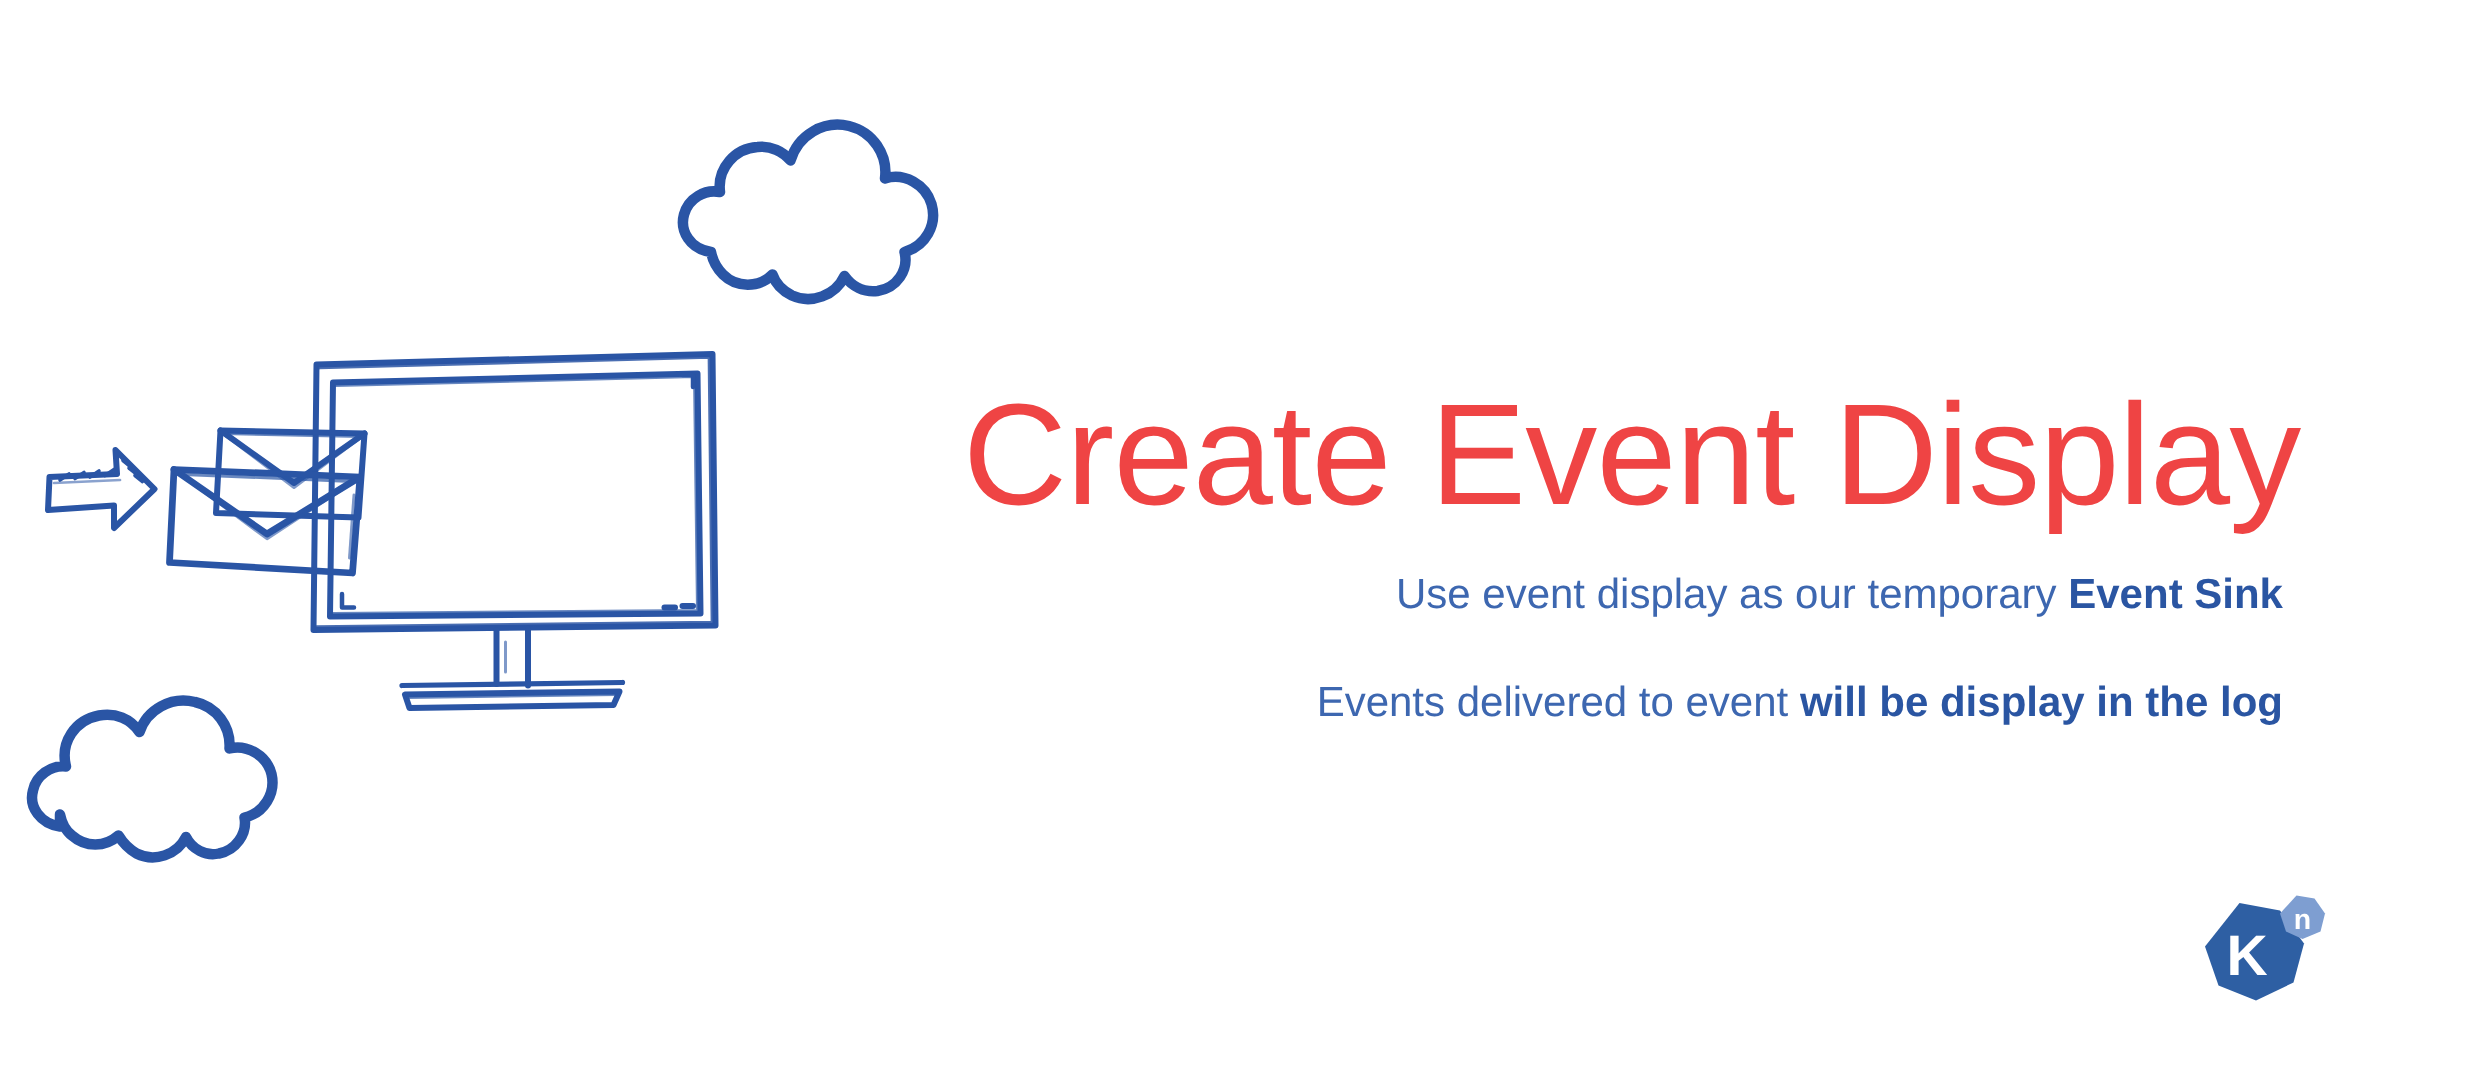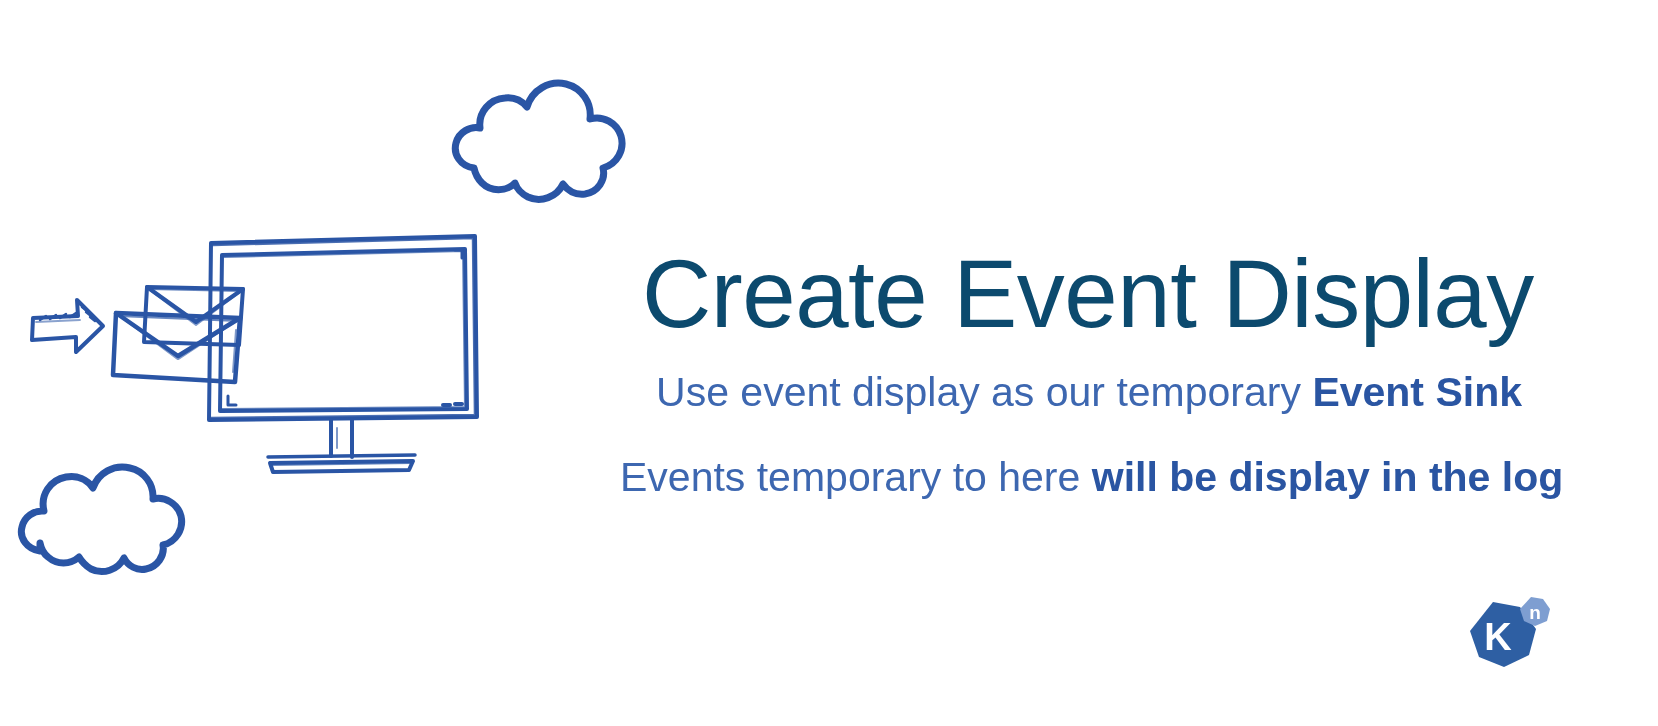--- a/index.html
+++ b/index.html
@@ -40,28 +40,28 @@
     position: absolute;
     left: 620px;
     top: 236px;
     width: 940px;
   }
   .title {
     font-family: "Liberation Sans", sans-serif;
     font-size: 96px;
     line-height: 1.08;
     font-weight: 400;
-    color: #0c4a6e;
+    color: #ef4444;
     letter-spacing: -0.5px;
     white-space: nowrap;
-    margin: 6px 0 26px 22px;
+    margin: 16px 0 26px 22px;
   }
   .subtitle-line {
     font-family: "Liberation Sans", sans-serif;
-    font-size: 41px;
+    font-size: 28px;
     line-height: 1.0;
     font-weight: 400;
     color: #3d67b0;
     white-space: nowrap;
     text-align: right;
     margin: 0;
     padding-right: 38px;
   }
   .subtitle-line.first { margin-bottom: 44px; }
   .subtitle-line strong {
@@ -184,21 +184,21 @@
 
   <div class="text-block">
 
     <h1 class="title">Create Event Display</h1>
 
     <p class="subtitle-line first">
       <span>Use event display as our temporary </span><strong>Event Sink</strong>
     </p>
 
     <p class="subtitle-line">
-      <span>Events temporary to here </span><strong>will be display in the log</strong>
+      <span>Events delivered to event </span><strong>will be display in the log</strong>
     </p>
 
   </div>
 
   <div class="logo">
     <svg viewBox="0 0 106 96" xmlns="http://www.w3.org/2000/svg">
 
       <polygon points="41,14 68,19 84,41 77,67 52,79 27,69 18,43" fill="#2e5fa3"></polygon>
 
       <polygon points="79,9 91,11 98,21 95,33 83,38 72,33 68,21" fill="#7e9ed1"></polygon>

